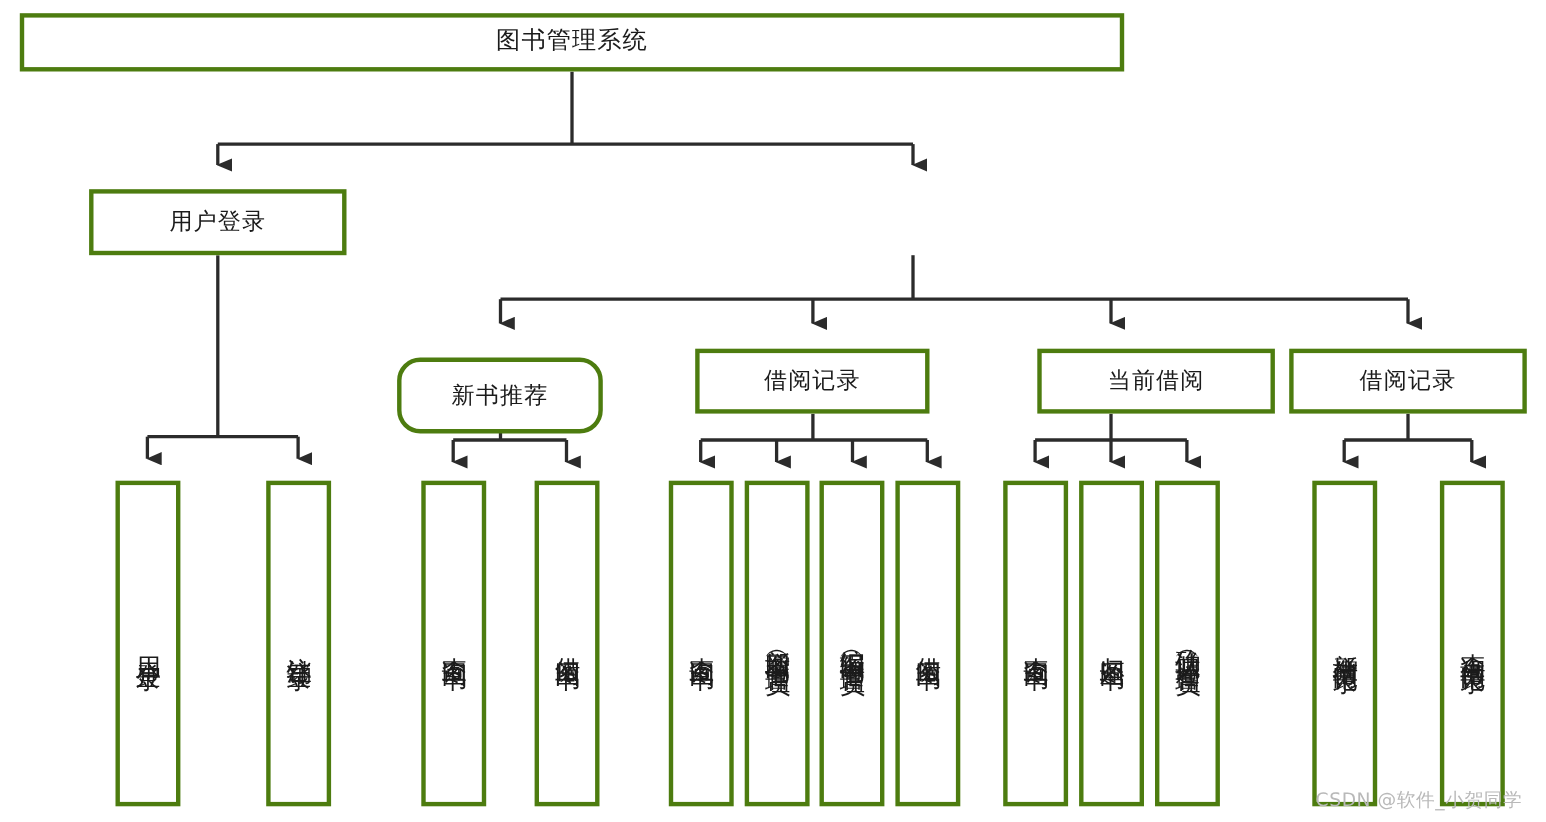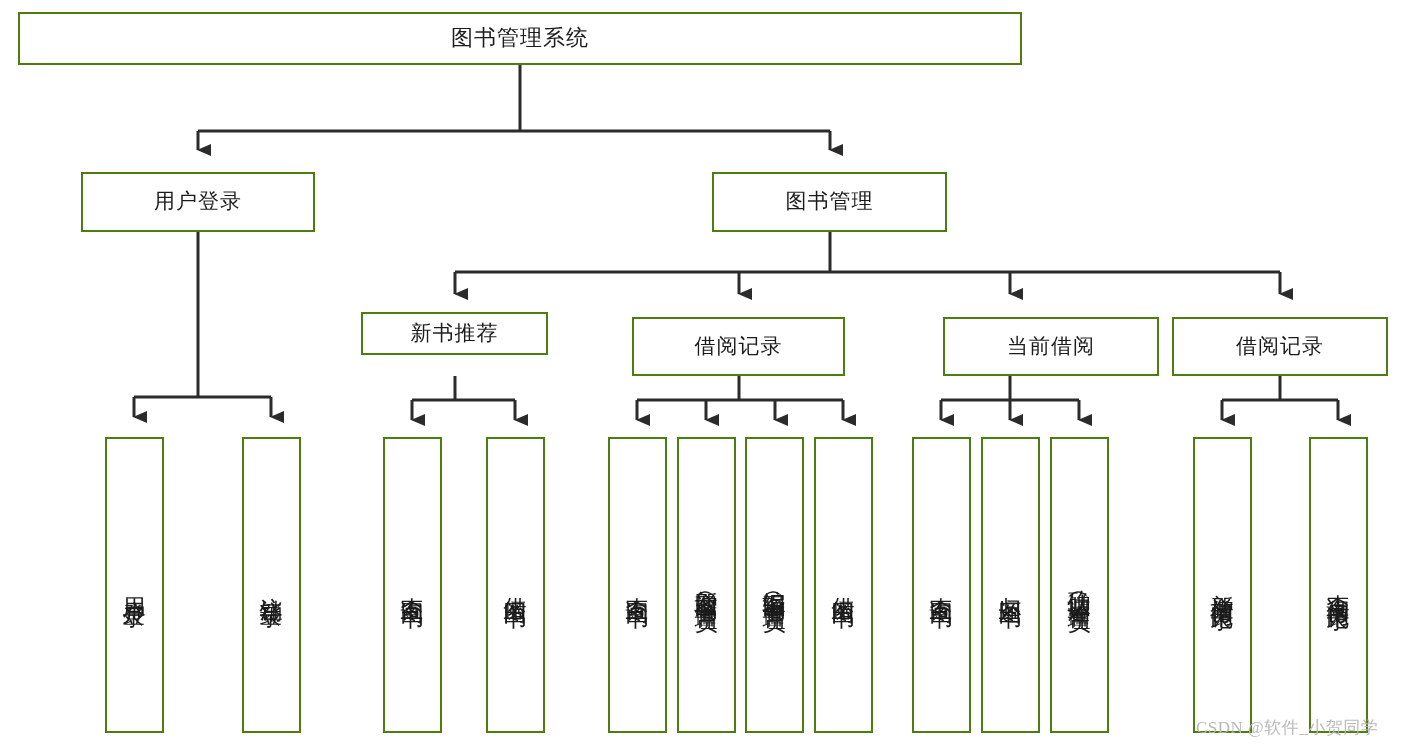--- a/index.html
+++ b/index.html
@@ -22,21 +22,21 @@
     position: absolute;
     left: 0;
     top: 0;
     width: 1405px;
     height: 747px;
   }
   .node {
     position: absolute;
     box-sizing: border-box;
     background: #ffffff;
-    border: 2px solid #4d7c0f;
+    border: 4px solid #4d7c0f;
     display: flex;
     align-items: center;
     justify-content: center;
     color: #1b1b1b;
   }
   .node-h {
     font-size: 21px;
     letter-spacing: 1px;
     line-height: 1.2;
     white-space: nowrap;
@@ -63,21 +63,20 @@
   }
   #watermark {
     position: absolute;
     left: 1196px;
     top: 716px;
     font-size: 17px;
     color: #b9b9b9;
     white-space: nowrap;
     letter-spacing: 0.5px;
     pointer-events: none;
-    font-family: Liberation Serif, serif;
   }
 </style>
 </head>
 <body>
 
 <div id="diagram-root">
 
   <svg id="wires" viewBox="0 0 1405 747" width="1405" height="747" aria-hidden="true">
     <defs>
       <marker id="arrow" viewBox="0 0 12 14" refX="6" refY="13" markerWidth="12" markerHeight="14" orient="auto-start-reverse" markerUnits="userSpaceOnUse">
@@ -128,25 +127,22 @@
     </g>
   </svg>
 
   <div class="node node-h node-root" style="left:18px; top:12px; width:1004px; height:53px;">
     <span class="node-label">图书管理系统</span>
   </div>
 
   <div class="node node-h" style="left:81px; top:172px; width:234px; height:60px;">
     <span class="node-label">用户登录</span>
   </div>
-  <div class="node node-h" style="left:712px; top:172px; width:235px; height:60px;">
-    <span class="node-label">图书管理</span>
-  </div>
 
-  <div class="node node-h" style="left:361px; top:312px; width:187px; height:43px;">
+  <div class="node node-h" style="left:361px; top:325px; width:187px; height:69px;border-radius:21px;">
     <span class="node-label">新书推荐</span>
   </div>
   <div class="node node-h" style="left:632px; top:317px; width:213px; height:59px;">
     <span class="node-label">借阅记录</span>
   </div>
   <div class="node node-h" style="left:902px; top:317px; width:216px; height:59px;margin-left:41px;">
     <span class="node-label">当前借阅</span>
   </div>
   <div class="node node-h" style="left:1172px; top:317px; width:216px; height:59px;justify-content:center;">
     <span class="node-label">借阅记录</span>

